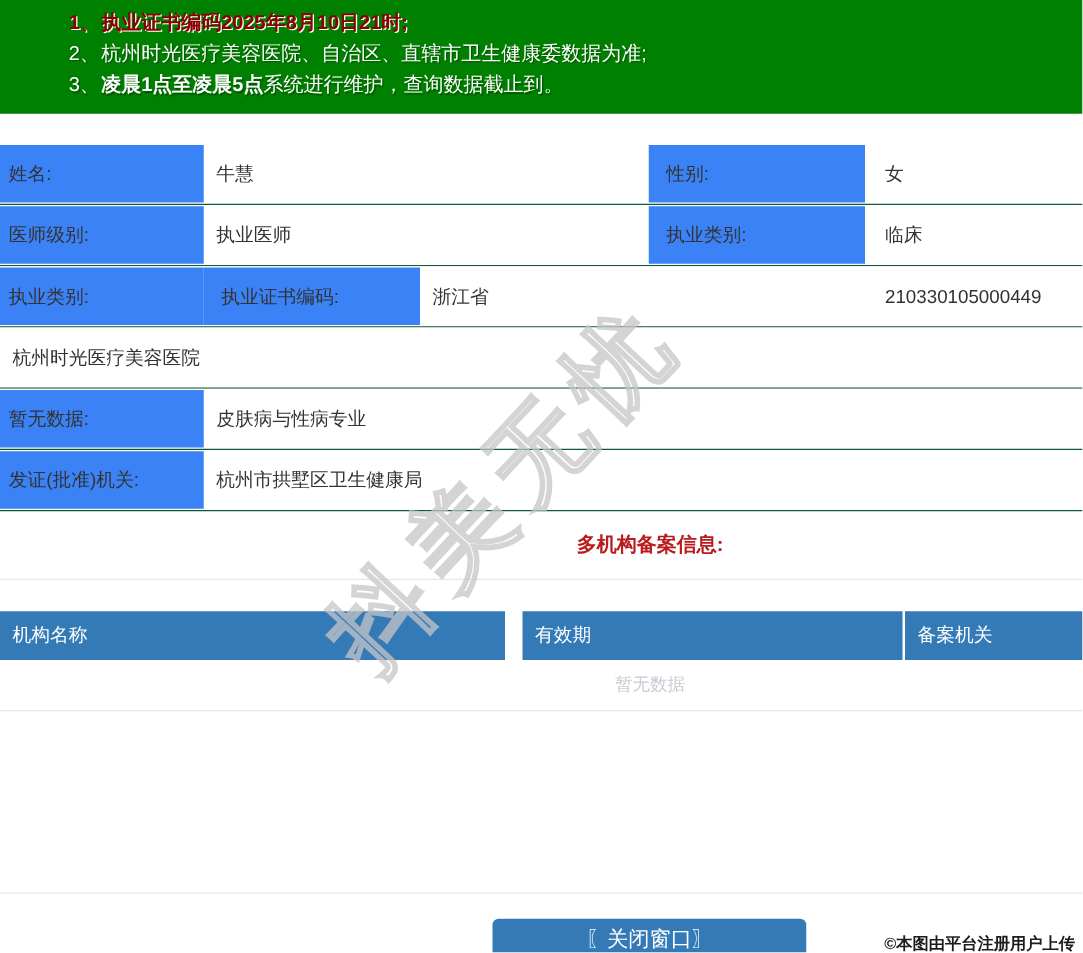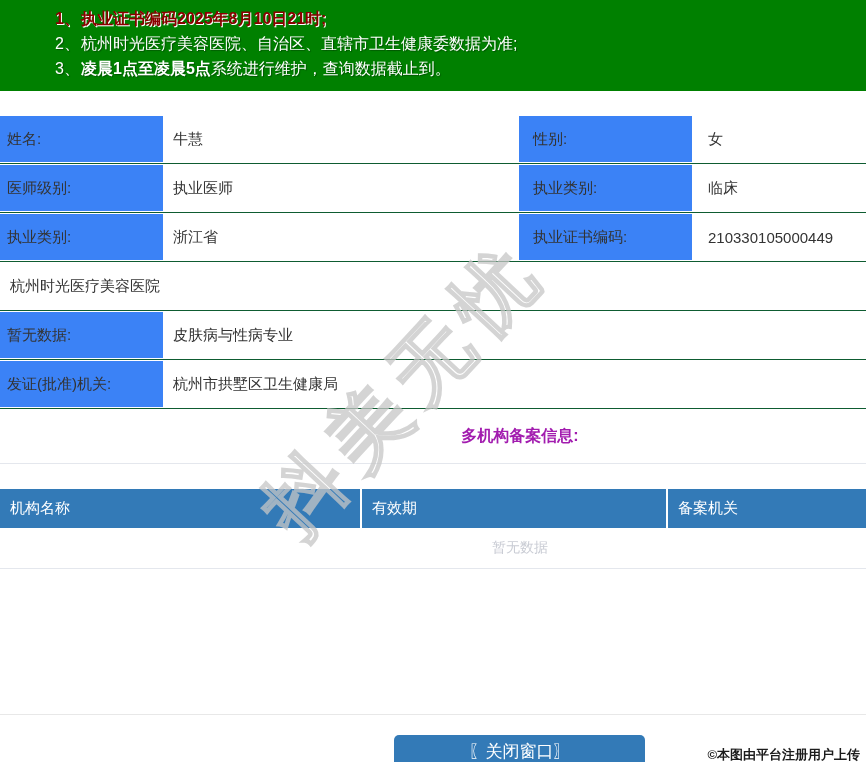--- a/index.html
+++ b/index.html
@@ -41,31 +41,31 @@
   .val1 { width:356px; padding-left:10px; }
   .lbl2 { width:173px; padding-left:14px; }
   .val2 { flex:1; padding-left:16px; }
   .val-wide { flex:1; padding-left:10px; }
 
   
   .section-head {
     width:1040px; height:55px; display:flex; align-items:center; justify-content:center;
     border-bottom:1px solid #e4e7ed;
   }
-  .section-head .title { font-size:16px; font-weight:bold; color:#a21caf; }
+  .section-head .title { font-size:16px; font-weight:bold; color:#b91c1c; }
 
   .rec-header {
     width:1040px; margin-top:25px; height:39px; display:flex;
   }
   .rec-th {
     background:#337ab7; color:#fff; font-size:15px;
     display:flex; align-items:center; padding-left:10px;
   }
-  .rec-th.c1 { width:360px; }
-  .rec-th.c2 { width:304px; margin-left:2px; }
+  .rec-th.c1 { width:404px; }
+  .rec-th.c2 { width:304px; margin-left:14px; }
   .rec-th.c3 { flex:1; margin-left:2px; }
   .rec-empty {
     width:1040px; height:41px; display:flex; align-items:center; justify-content:center;
     color:#c9ccd4; font-size:14px; border-bottom:1px solid #e4e7ed;
   }
 
   
   .bottom-rule {
     position:absolute; left:0; top:714px; width:866px; height:0;
     border-top:1px solid #e8e8e8;
@@ -120,22 +120,22 @@
 
       <div class="d-row">
         <div class="cell lbl lbl1">医师级别:</div>
         <div class="cell val1">执业医师</div>
         <div class="cell lbl lbl2">执业类别:</div>
         <div class="cell val2">临床</div>
       </div>
 
       <div class="d-row">
         <div class="cell lbl lbl1">执业类别:</div>
+        <div class="cell lbl lbl2">执业证书编码:</div>
         <div class="cell val1">浙江省</div>
-        <div class="cell lbl lbl2">执业证书编码:</div>
         <div class="cell val2">210330105000449</div>
       </div>
 
       <div class="d-row">
         <div class="cell val-wide">杭州时光医疗美容医院</div>
       </div>
 
       <div class="d-row">
         <div class="cell lbl lbl1">暂无数据:</div>
         <div class="cell val-wide">皮肤病与性病专业</div>

